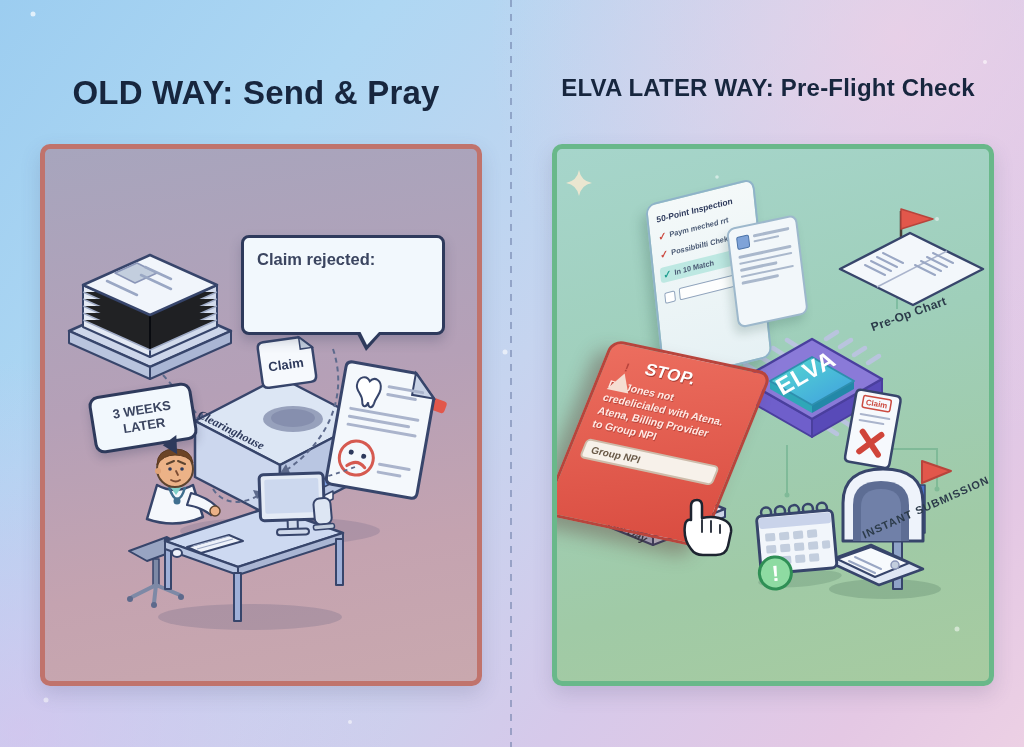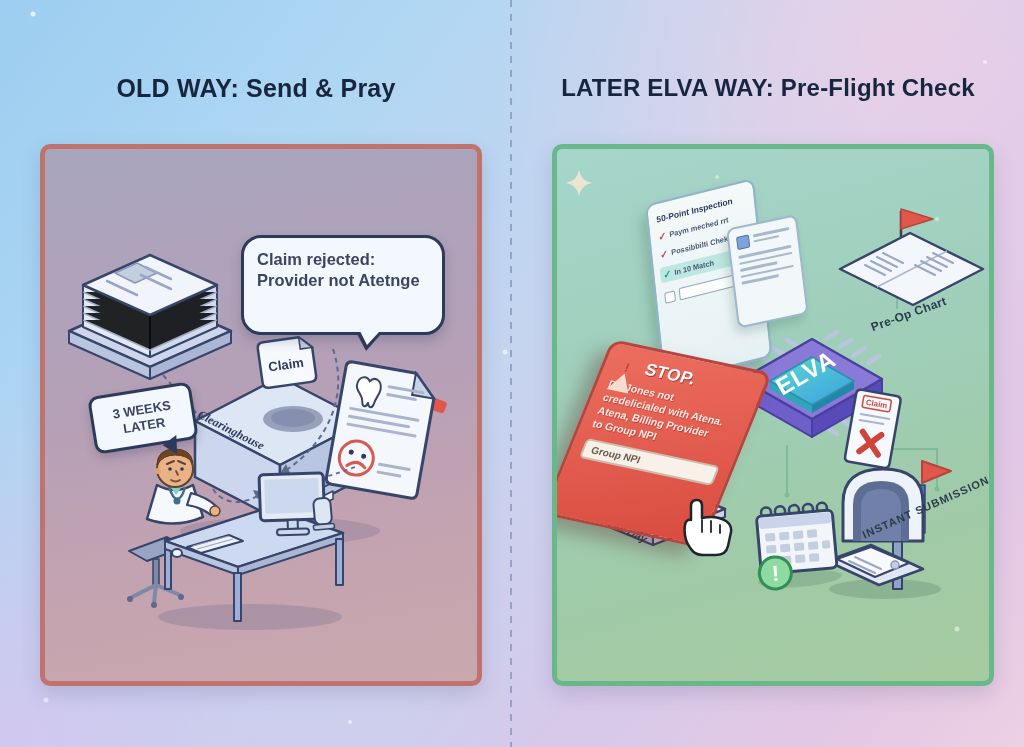--- a/index.html
+++ b/index.html
@@ -4,34 +4,34 @@
 <style>
   html,body{margin:0;padding:0;}
   body{width:1024px;height:747px;overflow:hidden;font-family:"Liberation Sans",sans-serif;}
   .stage{position:relative;width:1024px;height:747px;overflow:hidden;
     background:
       radial-gradient(circle at 88% 5%, rgba(246,208,228,.65), rgba(246,208,228,0) 36%),
       radial-gradient(circle at 2% 98%, rgba(228,188,236,.55), rgba(228,188,236,0) 30%),
       linear-gradient(128deg,#9ccdf0 0%,#aed7f3 24%,#c6d4ef 50%,#d6c9ea 70%,#e4c8e4 88%,#ecd0e4 100%);}
   .bg-stars{position:absolute;inset:0;pointer-events:none;}
   .heading{position:absolute;top:74px;font-weight:bold;color:#17263e;text-align:center;letter-spacing:.2px;}
-  .heading.left{left:40px;width:432px;font-size:25px;}
+  .heading.left{left:40px;width:432px;font-size:33px;}
   .heading.right{left:552px;width:432px;font-size:24px;}
   .divider{position:absolute;left:510px;top:0;width:2px;height:747px;opacity:.55;
     background:repeating-linear-gradient(180deg,#6b7ca6 0 7px,transparent 7px 14px);}
   .panel{position:absolute;top:144px;width:432px;height:532px;border-radius:10px;overflow:hidden;
     box-shadow:0 8px 20px rgba(70,70,110,.18);}
   .panel.old{left:40px;border:5px solid #c0736c;
     background:linear-gradient(170deg,#a7a5bd 0%,#b5a0b7 45%,#c4a3b0 75%,#c9a8ae 100%);}
   .panel.new{left:552px;border:5px solid #69b88a;
     background:linear-gradient(165deg,#a6d5cb 0%,#9fcfba 40%,#a0caa6 75%,#a7cba0 100%);}
   .scene{position:absolute;inset:0;}
   
   .speech-bubble{position:absolute;left:196px;top:86px;width:204px;height:100px;box-sizing:border-box;
-    background:#f2f8fd;border:3px solid #2e3a5c;border-radius:20px;padding:11px 13px;
+    background:#f2f8fd;border:3px solid #2e3a5c;border-radius:8px;padding:11px 13px;
     font-size:16.5px;line-height:1.28;font-weight:600;color:#3b4560;
     box-shadow:0 6px 12px rgba(50,60,90,.25);}
   .speech-tail-outer{position:absolute;bottom:-19px;left:112px;width:0;height:0;
     border-left:10px solid transparent;border-right:17px solid transparent;border-top:19px solid #2e3a5c;}
   .speech-tail-inner{position:absolute;bottom:-13px;left:116px;width:0;height:0;
     border-left:7px solid transparent;border-right:13px solid transparent;border-top:14px solid #f2f8fd;}
   .weeks-bubble{position:absolute;left:46px;top:240px;width:104px;height:58px;box-sizing:border-box;
     background:#f2f8fd;border:3px solid #2e3a5c;border-radius:10px;transform:rotate(-9deg);
     display:flex;flex-direction:column;align-items:center;justify-content:center;
     font-size:13px;font-weight:bold;color:#3b4560;line-height:1.25;box-shadow:0 5px 10px rgba(50,60,90,.25);}
@@ -91,21 +91,21 @@
   <svg class="bg-stars" width="1024" height="747">
     <circle cx="33" cy="14" r="2.5" fill="#ffffff" opacity="0.7"></circle>
     <circle cx="505" cy="352" r="2.5" fill="#ffffff" opacity="0.6"></circle>
     <circle cx="985" cy="62" r="2" fill="#ffffff" opacity="0.6"></circle>
     <circle cx="350" cy="722" r="2" fill="#ffffff" opacity="0.55"></circle>
     <circle cx="46" cy="700" r="2.5" fill="#ffffff" opacity="0.55"></circle>
     <path d="M500 838 q2,10 12,12 q-10,2 -12,12 q-2,-10 -12,-12 q10,-2 12,-12" fill="#fff" opacity="0.5"></path>
   </svg>
 
   <div class="heading left">OLD WAY: Send &amp; Pray</div>
-  <div class="heading right">LATER ELVA WAY: Pre-Flight Check</div>
+  <div class="heading right">ELVA LATER WAY: Pre-Flight Check</div>
   <div class="divider"></div>
 
   <div class="panel old">
     <svg class="scene" viewBox="0 0 432 532" width="432" height="532">
 
       <g stroke-linejoin="round">
         <polygon points="24,182 105,218 186,182 105,146" fill="#cdd6ea" stroke="#37456b" stroke-width="2.5"></polygon>
         <polygon points="24,182 105,218 105,230 24,194" fill="#b9c4de" stroke="#37456b" stroke-width="2"></polygon>
         <polygon points="105,218 186,182 186,194 105,230" fill="#aab6d4" stroke="#37456b" stroke-width="2"></polygon>
         <polygon points="38,136 105,166 105,208 38,178" fill="#e4eaf5" stroke="#37456b" stroke-width="2"></polygon>
@@ -228,21 +228,20 @@
         <g>
           <polygon points="142,398 184,386 198,392 156,404" fill="#eef2fa" stroke="#37456b" stroke-width="2"></polygon>
           <path d="M148,397 l36,-10 M152,400 l36,-10" stroke="#9aa7c4" stroke-width="1.2"></path>
           <ellipse cx="132" cy="404" rx="5" ry="4" fill="#eef2fa" stroke="#37456b" stroke-width="2"></ellipse>
         </g>
       </g>
     </svg>
 
     <div class="speech-bubble">
       <div>Claim rejected:</div>
-      <div>Provider not Atetnge</div>
       <div class="speech-tail-outer"></div>
       <div class="speech-tail-inner"></div>
     </div>
 
     <div class="weeks-bubble">
       <span>3 WEEKS</span>
       <span>LATER</span>
       <div class="weeks-tail"></div>
     </div>
   </div>

